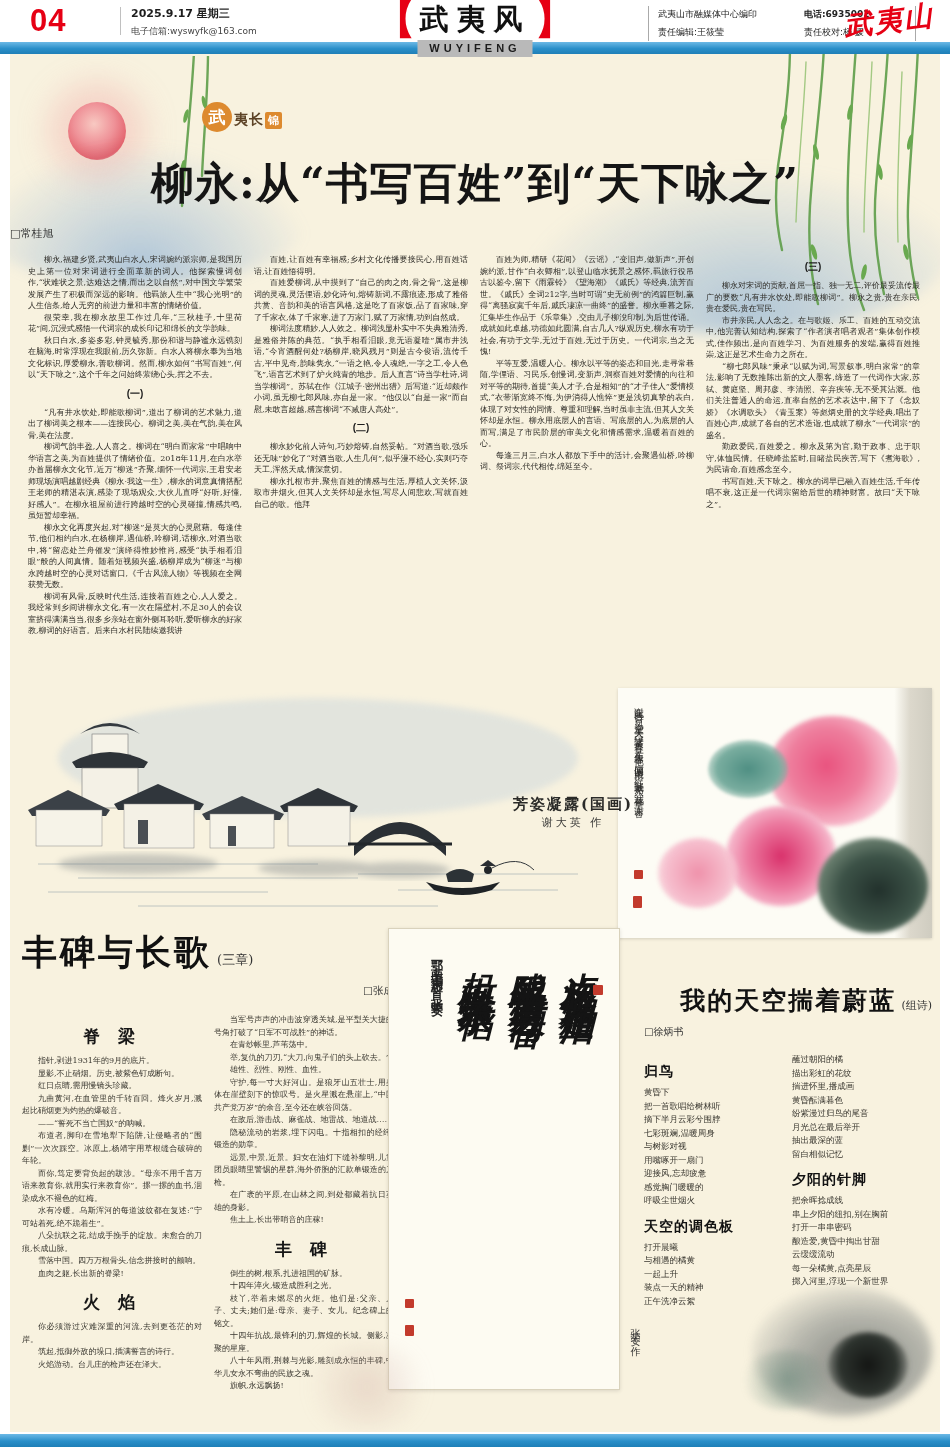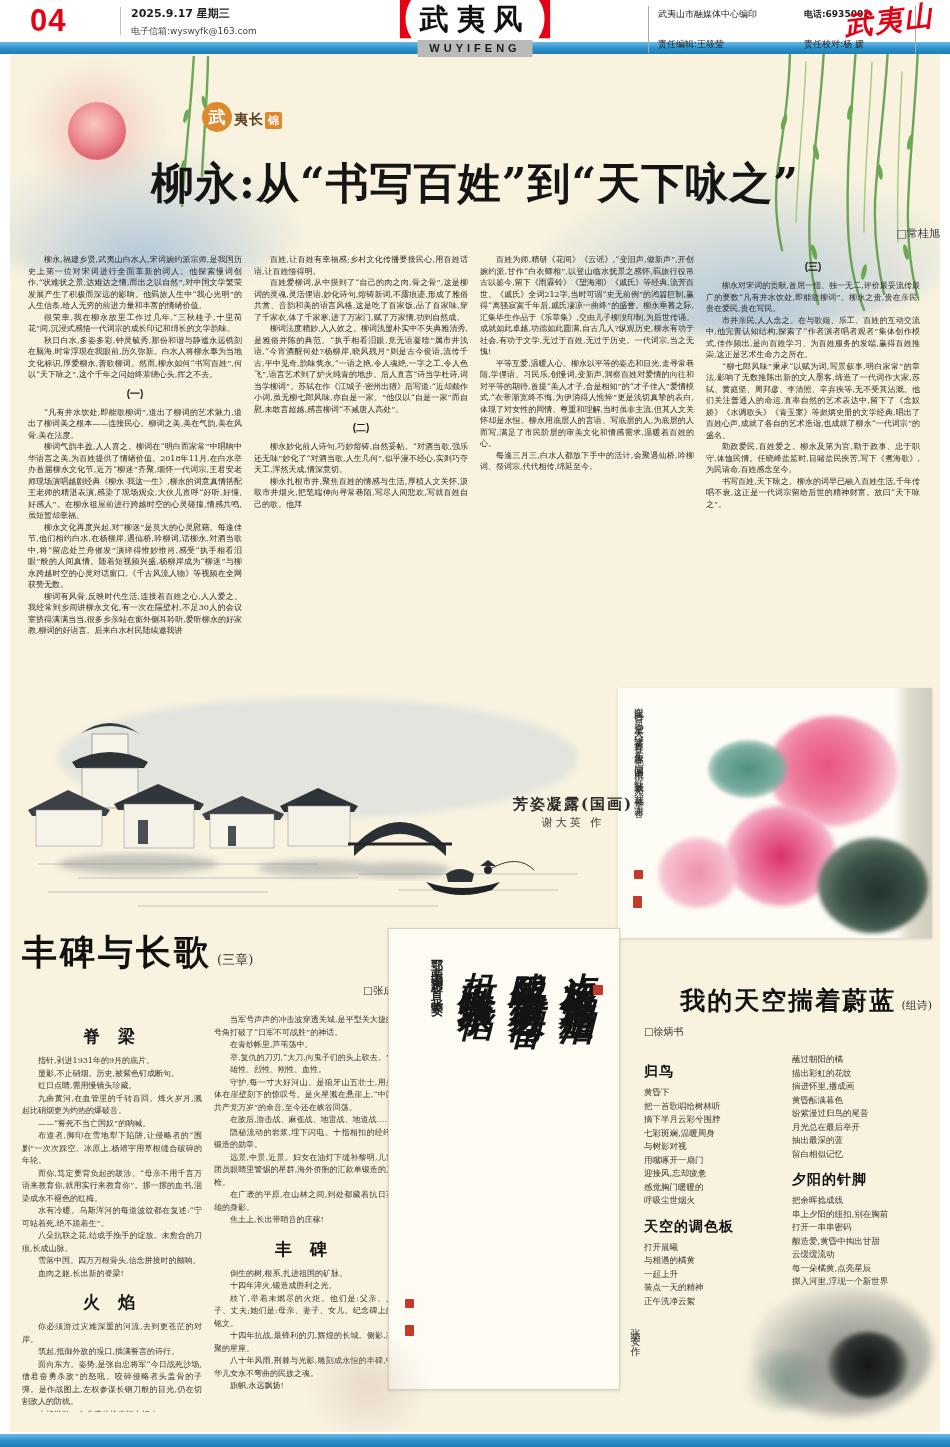--- a/index.html
+++ b/index.html
@@ -14,21 +14,21 @@
   .hd-left{position:absolute;left:131px;top:6px}
   .hd-date{font-size:11px;font-weight:bold;color:#1d1d1d}
   .hd-email{font-size:9px;color:#444;margin-top:4px}
   .masthead{position:absolute;left:50%;transform:translateX(-50%);top:1px;text-align:center;z-index:8}
   .mast-row{display:flex;align-items:center;justify-content:center}
   .bracket{color:#e60014;font:bold 40px/36px "DejaVu Serif",serif}
   .mast-title{font:bold 29px/34px "DejaVu Serif",serif;letter-spacing:8px;margin:0 4px;color:#111}
   .mast-en{display:inline-block;background:#b9b9b9;color:#1c1c1c;font:bold 11px/15px "Liberation Sans",sans-serif;
            letter-spacing:4px;padding:1px 12px;margin-top:1px}
   .hd-info{position:absolute;left:648px;top:6px;width:268px;border-left:1px solid #aaa;border-right:1px solid #aaa;
-           padding:2px 9px;display:grid;grid-template-columns:146px 1fr;row-gap:17px;font-size:9px;color:#222}
+           padding:2px 9px;display:grid;grid-template-columns:146px 1fr;row-gap:5px;font-size:9px;color:#222}
   .hd-info .bold{font-weight:bold}
   .logo{position:absolute;right:16px;top:2px;color:#e60014;font:bold italic 28px "DejaVu Serif",serif;
         transform:rotate(-7deg);letter-spacing:2px}
 
   .bar{position:absolute;left:0;right:0;height:12px;background:linear-gradient(180deg,#6cb9e6 0%,#2a8fc9 55%,#1f7fb7 100%)}
   .bar.top{top:42px}
   .bar.bottom{top:1434px;height:13px}
 
   
   .content{position:absolute;top:54px;left:10px;width:930px;height:1378px;background:#f8f2df;overflow:hidden}
@@ -47,21 +47,21 @@
 
   .badge{position:absolute;left:192px;top:48px;display:flex;align-items:center;z-index:3}
   .badge-circle{width:30px;height:30px;border-radius:50%;background:#dd8a2f;color:#fff;
         font:bold 17px/30px "DejaVu Serif",serif;text-align:center}
   .badge-mid{font:bold 14px "DejaVu Serif",serif;color:#5d4326;letter-spacing:1px;margin:6px 1px 0 2px}
   .badge-box{width:17px;height:17px;background:#dd8a2f;color:#fff;font:bold 11px/17px "DejaVu Serif",serif;
         text-align:center;margin-top:6px;border-radius:2px}
 
   .main-title{position:absolute;left:0;right:0;top:104px;text-align:center;z-index:2;
         font:bold 43px/50px "DejaVu Serif",serif;color:#151515;letter-spacing:1px}
-  .main-author{position:absolute;left:0;right:0;top:172px;text-align:right;font-size:11px;color:#333}
+  .main-author{position:absolute;left:0;right:0;top:172px;text-align:left;font-size:11px;color:#333}
 
   
   .main-cols{position:absolute;left:18px;top:200px;width:894px;display:flex;gap:12px;z-index:2}
   .main-col{width:214px;overflow:hidden}
   .main-col.short{height:390px}
   .main-col.tall{height:452px}
   .main-col .para{font:8px/11.5px "DejaVu Serif",serif;color:#2d2b26;text-indent:2em;text-align:justify}
   .main-col .sec-h{font:bold 10px/12px "Liberation Sans",sans-serif;text-align:center;margin:7px 0;color:#1b1b1b}
 
   
@@ -223,21 +223,21 @@
           <p class="para">柳词气韵丰盈,人人喜之。柳词在“明白而家常”中唱响中华语言之美,为百姓提供了情绪价值。2018年11月,在白水举办首届柳永文化节,近万“柳迷”齐聚,缅怀一代词宗,王君安老师现场演唱越剧经典《柳永·我这一生》,柳永的词意真情搭配王老师的精湛表演,感染了现场观众,大伙儿直呼“好听,好懂,好感人”。在柳永祖屋前进行跨越时空的心灵碰撞,情感共鸣,虽短暂却幸福。</p>
           <p class="para">柳永文化再度兴起,对“柳迷”是莫大的心灵慰藉。每逢佳节,他们相约白水,在杨柳岸,遇仙桥,吟柳词,话柳永,对酒当歌中,将“留恋处兰舟催发”演绎得惟妙惟肖,感受“执手相看泪眼”般的人间真情。随着短视频兴盛,杨柳岸成为“柳迷”与柳永跨越时空的心灵对话窗口,《千古风流人物》等视频在全网获赞无数。</p>
           <p class="para">柳词有风骨,反映时代生活,连接着百姓之心,人人爱之。我经常到乡间讲柳永文化,有一次在隔壁村,不足30人的会议室挤得满满当当,很多乡亲站在窗外侧耳聆听,爱听柳永的好家教,柳词的好语言。后来白水村民陆续邀我讲</p>
         </div>
       <div class="main-col short">
           <p class="para">百姓,让百姓有幸福感;乡村文化传播要接民心,用百姓话语,让百姓悟得明。</p>
           <p class="para">百姓爱柳词,从中摸到了“自己的肉之肉,骨之骨”,这是柳词的灵魂,灵活俚语,妙化诗句,熔铸新词,不露痕迹,形成了雅俗共赏、音韵和美的语言风格,这是吃了百家饭,品了百家味,穿了千家衣,体了千家寒,进了万家门,赋了万家情,功到自然成。</p>
           <p class="para">柳词法度精妙,人人效之。柳词浅显朴实中不失典雅清秀,是雅俗并陈的典范。“执手相看泪眼,竟无语凝噎”属市井浅语,“今宵酒醒何处?杨柳岸,晓风残月”则是古今俊语,流传千古,平中见奇,韵味隽永,“一语之艳,令人魂绝,一字之工,令人色飞”,语言艺术到了炉火纯青的地步。后人直言“诗当学杜诗,词当学柳词”。苏轼在作《江城子·密州出猎》后写道:“近却颇作小词,虽无柳七郎风味,亦自是一家。”他仅以“自是一家”而自慰,未敢言超越,感言柳词“不减唐人高处”。</p>
           <div class="sec-h">(二)</div>
           <p class="para">柳永妙化前人诗句,巧妙熔铸,自然妥帖。“对酒当歌,强乐还无味”妙化了“对酒当歌,人生几何”,似乎漫不经心,实则巧夺天工,浑然天成,情深意切。</p>
-          <p class="para">柳永扎根市井,聚焦百姓的情感与生活,厚植人文关怀,汲取市井烟火,把笔端伸向寻常巷陌,写尽人间悲欢,写就百姓自己的歌。他拜</p>
+          <p class="para">柳永扎根市井,聚焦百姓的情感与生活,厚植人文关怀,汲取市井烟火,但其人文关怀却是永恒,写尽人间悲欢,写就百姓自己的歌。他拜</p>
         </div>
       <div class="main-col tall">
           <p class="para">百姓为师,精研《花间》《云谣》,“变旧声,做新声”,开创婉约派,甘作“白衣卿相”,以登山临水抚景之感怀,羁旅行役吊古以鉴今,留下《雨霖铃》《望海潮》《戚氏》等经典,流芳百世。《戚氏》全词212字,当时可谓“史无前例”的鸿篇巨制,赢得“离骚寂寞千年后,戚氏凄凉一曲终”的盛誉。柳永垂暮之际,汇集毕生作品于《乐章集》,交由儿子柳涗印制,为后世传诵。成就如此卓越,功德如此圆满,自古几人?纵观历史,柳永有功于社会,有功于文学,无过于百姓,无过于历史。一代词宗,当之无愧!</p>
           <p class="para">平等互爱,温暖人心。柳永以平等的姿态和目光,走寻常巷陌,学俚语、习民乐,创慢词,变新声,洞察百姓对爱情的向往和对平等的期待,首提“美人才子,合是相知”的“才子佳人”爱情模式,“衣带渐宽终不悔,为伊消得人憔悴”更是浅切真挚的表白,体现了对女性的同情、尊重和理解,当时虽非主流,但其人文关怀却是永恒。柳永用底层人的言语、写底层的人,为底层的人而写,满足了市民阶层的审美文化和情感需求,温暖着百姓的心。</p>
           <p class="para">每逢三月三,白水人都放下手中的活计,会聚遇仙桥,吟柳词、祭词宗,代代相传,绵延至今。</p>
         </div>
       <div class="main-col tall">
           <div class="sec-h">(三)</div>
           <p class="para">柳永对宋词的贡献,首屈一指、独一无二,评价最妥流传最广的要数“凡有井水饮处,即能歌柳词”。柳永之贵,贵在亲民,贵在爱民,贵在写民。</p>
           <p class="para">市井亲民,人人念之。在与歌姬、乐工、百姓的互动交流中,他完善认知结构,探索了“作者演者唱者观者”集体创作模式,佳作频出,是向百姓学习、为百姓服务的发端,赢得百姓推崇,这正是艺术生命力之所在。</p>
@@ -327,21 +327,20 @@
             <p class="para">——“誓死不当亡国奴”的呐喊。</p>
             <p class="para">布道者,脚印在雪地犁下陷阱,让侵略者的“围剿”一次次踩空。冰原上,杨靖宇用草根缝合破碎的年轮。</p>
             <p class="para">而你,笃定要背负起的跋涉。“母亲不用千言万语来教育你,就用实行来教育你”。摞一摞的血书,洇染成永不褪色的红梅。</p>
             <p class="para">水有冷暖。乌斯浑河的每道波纹都在复述:“宁可站着死,绝不跪着生”。</p>
             <p class="para">八朵抗联之花,结成手挽手的绽放。未愈合的刀痕,长成山脉。</p>
             <p class="para">雪落中国。四万万根骨头,信念拼接时的颤响。</p>
             <p class="para">血肉之躯,长出新的脊梁!</p>
             <div class="sec-h">火 焰</div>
             <p class="para">你必须游过灾难深重的河流,去到更苍茫的对岸。</p>
             <p class="para">筑起,抵御外敌的垛口,插满誓言的诗行。</p>
-            <p class="para">面向东方。姿势,是张自忠将军“今日战死沙场,借君奋勇杀敌”的怒吼。咬碎侵略者头盖骨的子弹。是作战图上,左权参谋长钢刀般的目光,仍在切割敌人的防线。</p>
             <p class="para">火焰游动。台儿庄的枪声还在泽大。</p>
           </div>
         <div class="a2col">
             <p class="para">当军号声声的冲击波穿透关城,是平型关大捷的号角打破了“日军不可战胜”的神话。</p>
             <p class="para">在青纱帐里,芦苇荡中。</p>
             <p class="para">举,复仇的刀刃,“大刀,向鬼子们的头上砍去。”</p>
             <p class="para">雄性、烈性、刚性、血性。</p>
             <p class="para">守护,每一寸大好河山。是狼牙山五壮士,用身体在崖壁刻下的惊叹号。是火星溅在悬崖上,“中国共产党万岁”的余音,至今还在峡谷回荡。</p>
             <p class="para">在敌后,游击战、麻雀战、地雷战、地道战……</p>
             <p class="para">隐秘流动的岩浆,埋下闪电。十指相扣的经纬,锻造的勋章。</p>

